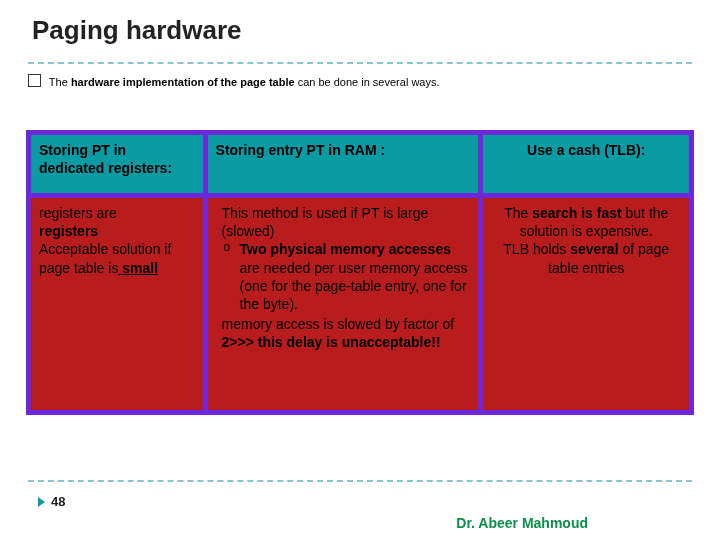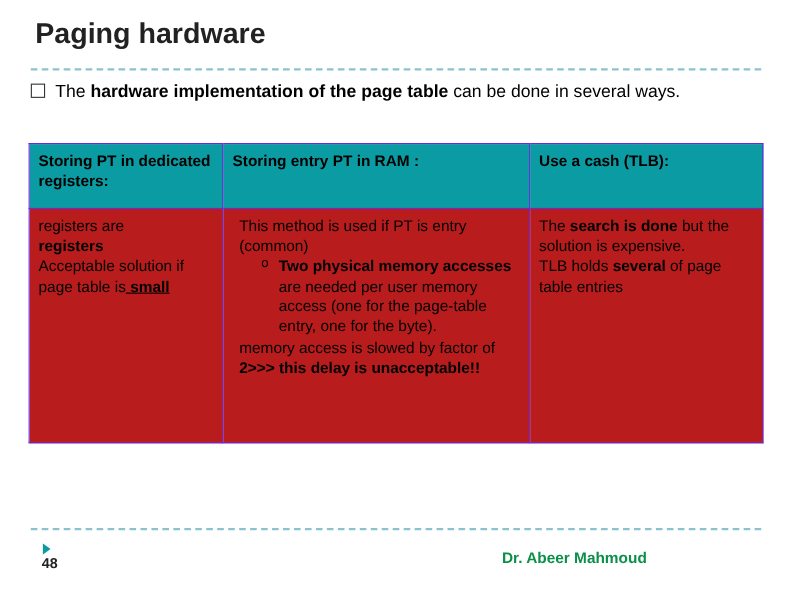--- a/index.html
+++ b/index.html
@@ -34,60 +34,60 @@
     top: 62px;
     width: 664px;
     height: 0;
     border-top: 2px dashed #8ac3cd;
   }
   .intro {
     position: absolute;
     left: 28px;
     top: 74px;
     width: 670px;
-    font-size: 16px;
+    font-size: 11px;
     color: #000;
   }
   .checkbox {
     display: inline-block;
     width: 11px;
     height: 11px;
     border: 1px solid #333;
     vertical-align: -1px;
     margin-right: 5px;
   }
   .tbl {
     position: absolute;
     left: 26px;
     top: 130px;
     width: 668px;
     border-collapse: collapse;
   }
   .tbl td {
-    border: 1px solid #6d28d9;
+    border: 5px solid #6d28d9;
     vertical-align: top;
     padding: 6px 8px;
     font-size: 14px;
     color: #000;
   }
   .tbl tr.header td {
     background: #0a9ba3;
     color: #000;
     font-weight: 700;
     height: 46px;
   }
   .tbl tr.body td {
     background: #b91c1c;
     height: 200px;
   }
   .col1 { width: 170px; }
   .col2 { width: 280px; }
-  .col3 { width: 210px; }
+  .col3 { width: 210px; text-align: center; }
   ul.bul { margin: 0; padding-left: 18px; }
-  ul.bul li { list-style: none; position: relative; margin-bottom: 2px; margin-left: 18px; }
+  ul.bul li { list-style: none; position: relative; margin-bottom: 2px; }
   ul.bul li::before {
     content: "o";
     position: absolute;
     left: -16px;
     top: 0;
     font-size: 12px;
   }
   .divider-bot {
     position: absolute;
     left: 28px;
@@ -95,39 +95,38 @@
     width: 664px;
     height: 0;
     border-top: 2px dashed #8ac3cd;
   }
   .pagenum-wrap {
     position: absolute;
     left: 38px;
     top: 494px;
     display: flex;
     align-items: center;
-    flex-direction: column;
   }
   .page-icon {
     width: 0;
     height: 0;
     border-top: 5px solid transparent;
     border-bottom: 5px solid transparent;
     border-left: 7px solid #0a9ba3;
     margin-right: 6px;
   }
   .pagenum {
     font-size: 13px;
     font-weight: 700;
     color: #222;
   }
   .author {
     position: absolute;
     right: 28px;
-    top: 498px;
+    top: 514px;
     font-size: 14px;
     font-weight: 700;
     color: #0c8f49;
   }
   b { font-weight: 700; }
 </style>
 </head>
 <body>
 
 <div class="slide">
@@ -149,29 +148,29 @@
       <td class="col3">Use a cash (TLB):</td>
     </tr>
     <tr class="body">
       <td class="col1">
         <span>registers are </span><br>
         <b>registers</b><br>
         <span>Acceptable solution if page table is</span><b><u> small</u></b>
       </td>
       <td class="col2">
         <div style="padding-left:6px;">
-          <span>This method is used if PT is entry (common)</span>
+          <span>This method is used if PT is large (slowed)</span>
           <ul class="bul">
             <li><b>Two physical memory accesses</b><span> are needed per user memory access (one for the page-table entry, one for the byte).</span></li>
           </ul>
           <span>memory access is slowed by factor of </span><b>2&gt;&gt;&gt; this delay is unacceptable!!</b>
         </div>
       </td>
       <td class="col3">
-        <span>The </span><b>search is done</b><span> but the solution is expensive.</span><br>
+        <span>The </span><b>search is fast</b><span> but the solution is expensive.</span><br>
         <span>TLB holds </span><b>several</b><span> of page table entries</span>
       </td>
     </tr>
   </tbody>
     </table>
 
   <div class="divider-bot"></div>
 
   <div class="pagenum-wrap">
     <span class="page-icon"></span>

